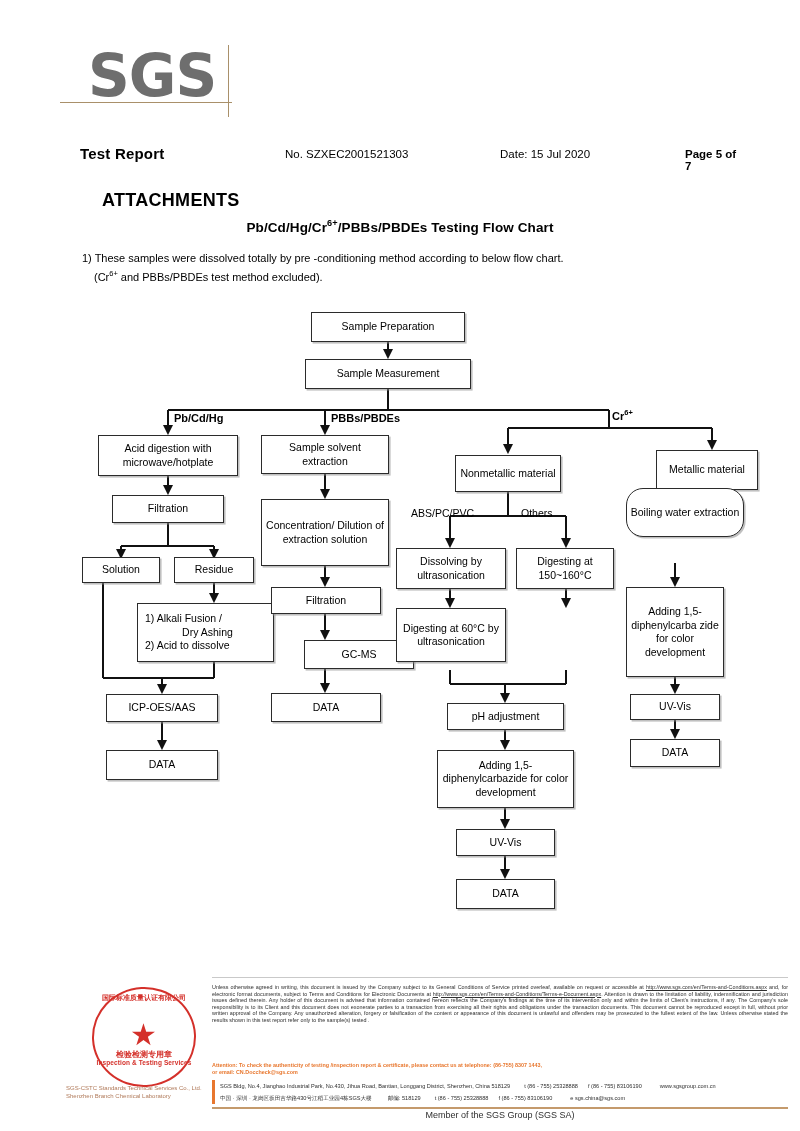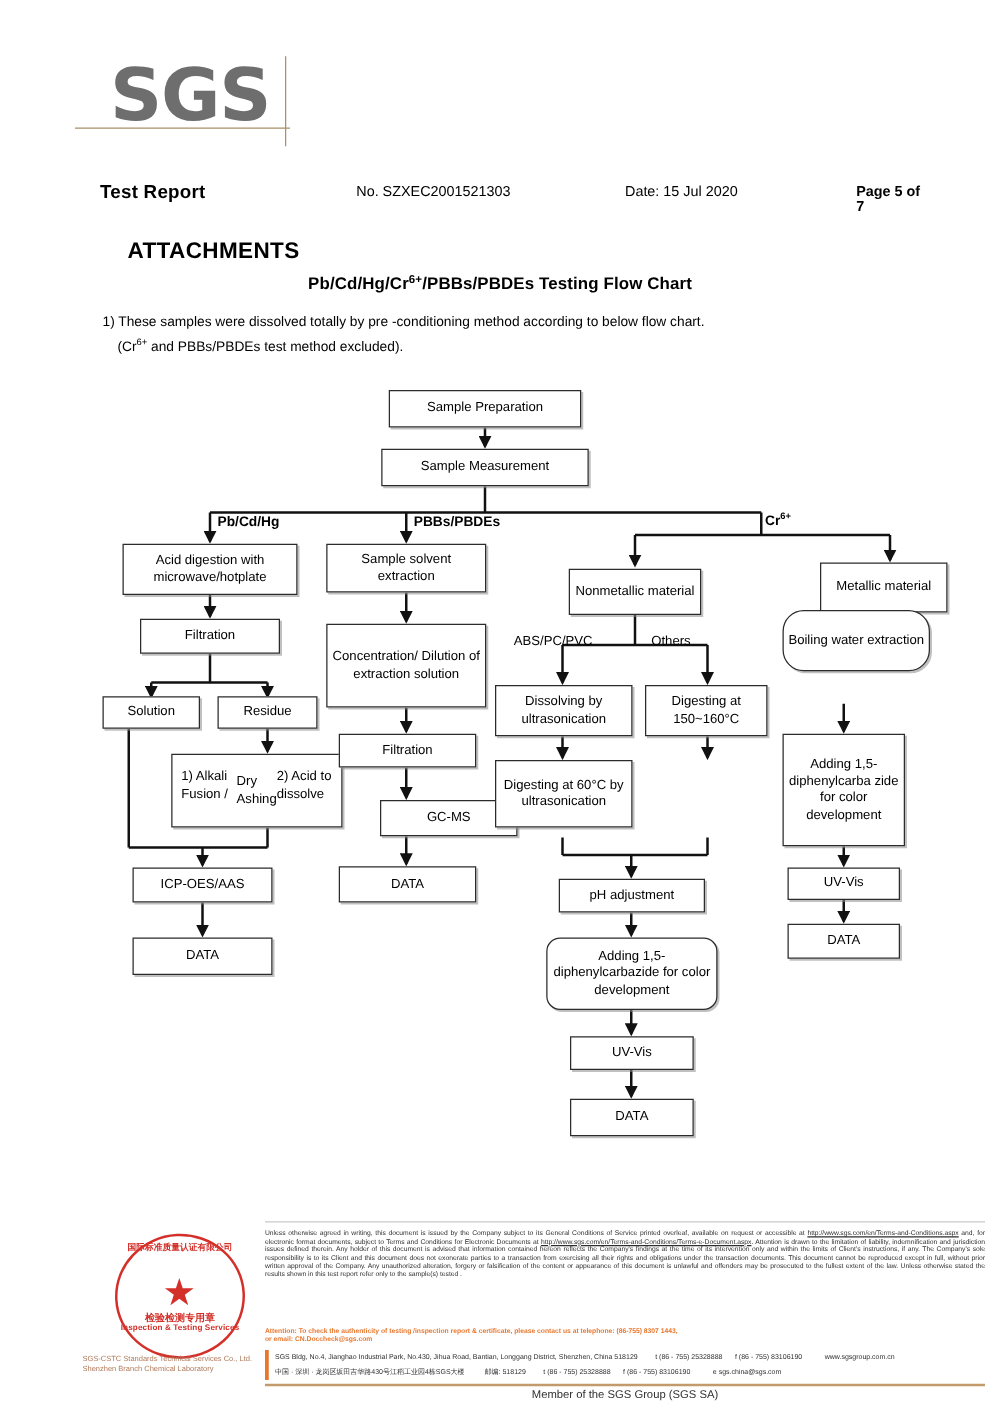--- a/index.html
+++ b/index.html
@@ -40,21 +40,21 @@
   #intro .l2 { padding-left:12px; }
   sup { font-size:.68em; vertical-align:super; }
 
   
   #flow { position:absolute; left:0; top:0; width:800px; height:1131px; pointer-events:none; }
   #flow svg { position:absolute; left:0; top:0; }
 
   .node {
     position:absolute; border:1.3px solid #2b2b2b; background:#fff;
     display:flex; align-items:center; justify-content:center; text-align:center;
-    font-size:10.5px; line-height:13.5px; padding:11px 3px;
+    font-size:10.5px; line-height:13.5px; padding:1px 3px;
     box-shadow:1.6px 1.6px 0 rgba(140,140,140,.55);
   }
   .node.left-al { text-align:left; justify-content:flex-start; padding-left:7px; }
   .edge-label {
     position:absolute; font-size:11px; font-weight:bold; white-space:nowrap;
   }
   .edge-label.plain { font-weight:normal; font-size:10.5px; }
 
   
   #footer-rule { position:absolute; left:212px; top:977px; width:576px; height:1px; background:#c9c9c9; }
@@ -213,21 +213,21 @@
   <div class="node" style="left:305px; top:359px; width:166px; height:30px;">Sample Measurement</div>
 
   <div class="node" style="left:98px; top:435px; width:140px; height:41px;">Acid digestion with microwave/hotplate</div>
 
   <div class="node" style="left:112px; top:495px; width:112px; height:28px;">Filtration</div>
 
   <div class="node" style="left:82px; top:557px; width:78px; height:26px;">Solution</div>
 
   <div class="node" style="left:174px; top:557px; width:80px; height:26px;">Residue</div>
 
-  <div class="node left-al" style="left:137px; top:603px; width:137px; height:59px; flex-direction:row; align-items:flex-start; justify-content:center;">
+  <div class="node left-al" style="left:137px; top:603px; width:137px; height:59px; flex-direction:column; align-items:flex-start; justify-content:center;">
     <div>1) Alkali Fusion /</div>
     <div style="align-self:center;">Dry Ashing</div>
     <div>2) Acid to dissolve</div>
   </div>
 
   <div class="node" style="left:106px; top:694px; width:112px; height:28px;">ICP-OES/AAS</div>
 
   <div class="node" style="left:106px; top:750px; width:112px; height:30px;">DATA</div>
 
   <div class="node" style="left:261px; top:435px; width:128px; height:39px;">Sample solvent extraction</div>
@@ -246,21 +246,21 @@
 
   <div class="node" style="left:396px; top:548px; width:110px; height:41px;">Dissolving by ultrasonication</div>
 
   <div class="node" style="left:516px; top:548px; width:98px; height:41px;">Digesting at 150~160°C</div>
 
   <div class="node" style="left:396px; top:608px; width:110px; height:54px;">Digesting at 60°C by ultrasonication</div>
 
 
   <div class="node" style="left:447px; top:703px; width:117px; height:27px;">pH adjustment</div>
 
-  <div class="node" style="left:437px; top:750px; width:137px; height:58px;border-radius:11px;">Adding 1,5-diphenylcarbazide for color development</div>
+  <div class="node" style="left:437px; top:750px; width:137px; height:58px;">Adding 1,5-diphenylcarbazide for color development</div>
 
   <div class="node" style="left:456px; top:829px; width:99px; height:27px;">UV-Vis</div>
 
   <div class="node" style="left:456px; top:879px; width:99px; height:30px;">DATA</div>
 
   <div class="node" style="left:626px; top:488px; width:118px; height:49px;border-radius:17px;">Boiling water extraction</div>
 
   <div class="node" style="left:626px; top:587px; width:98px; height:90px;">Adding 1,5-diphenylcarba zide for color development</div>
 
   <div class="node" style="left:630px; top:694px; width:90px; height:26px;">UV-Vis</div>

